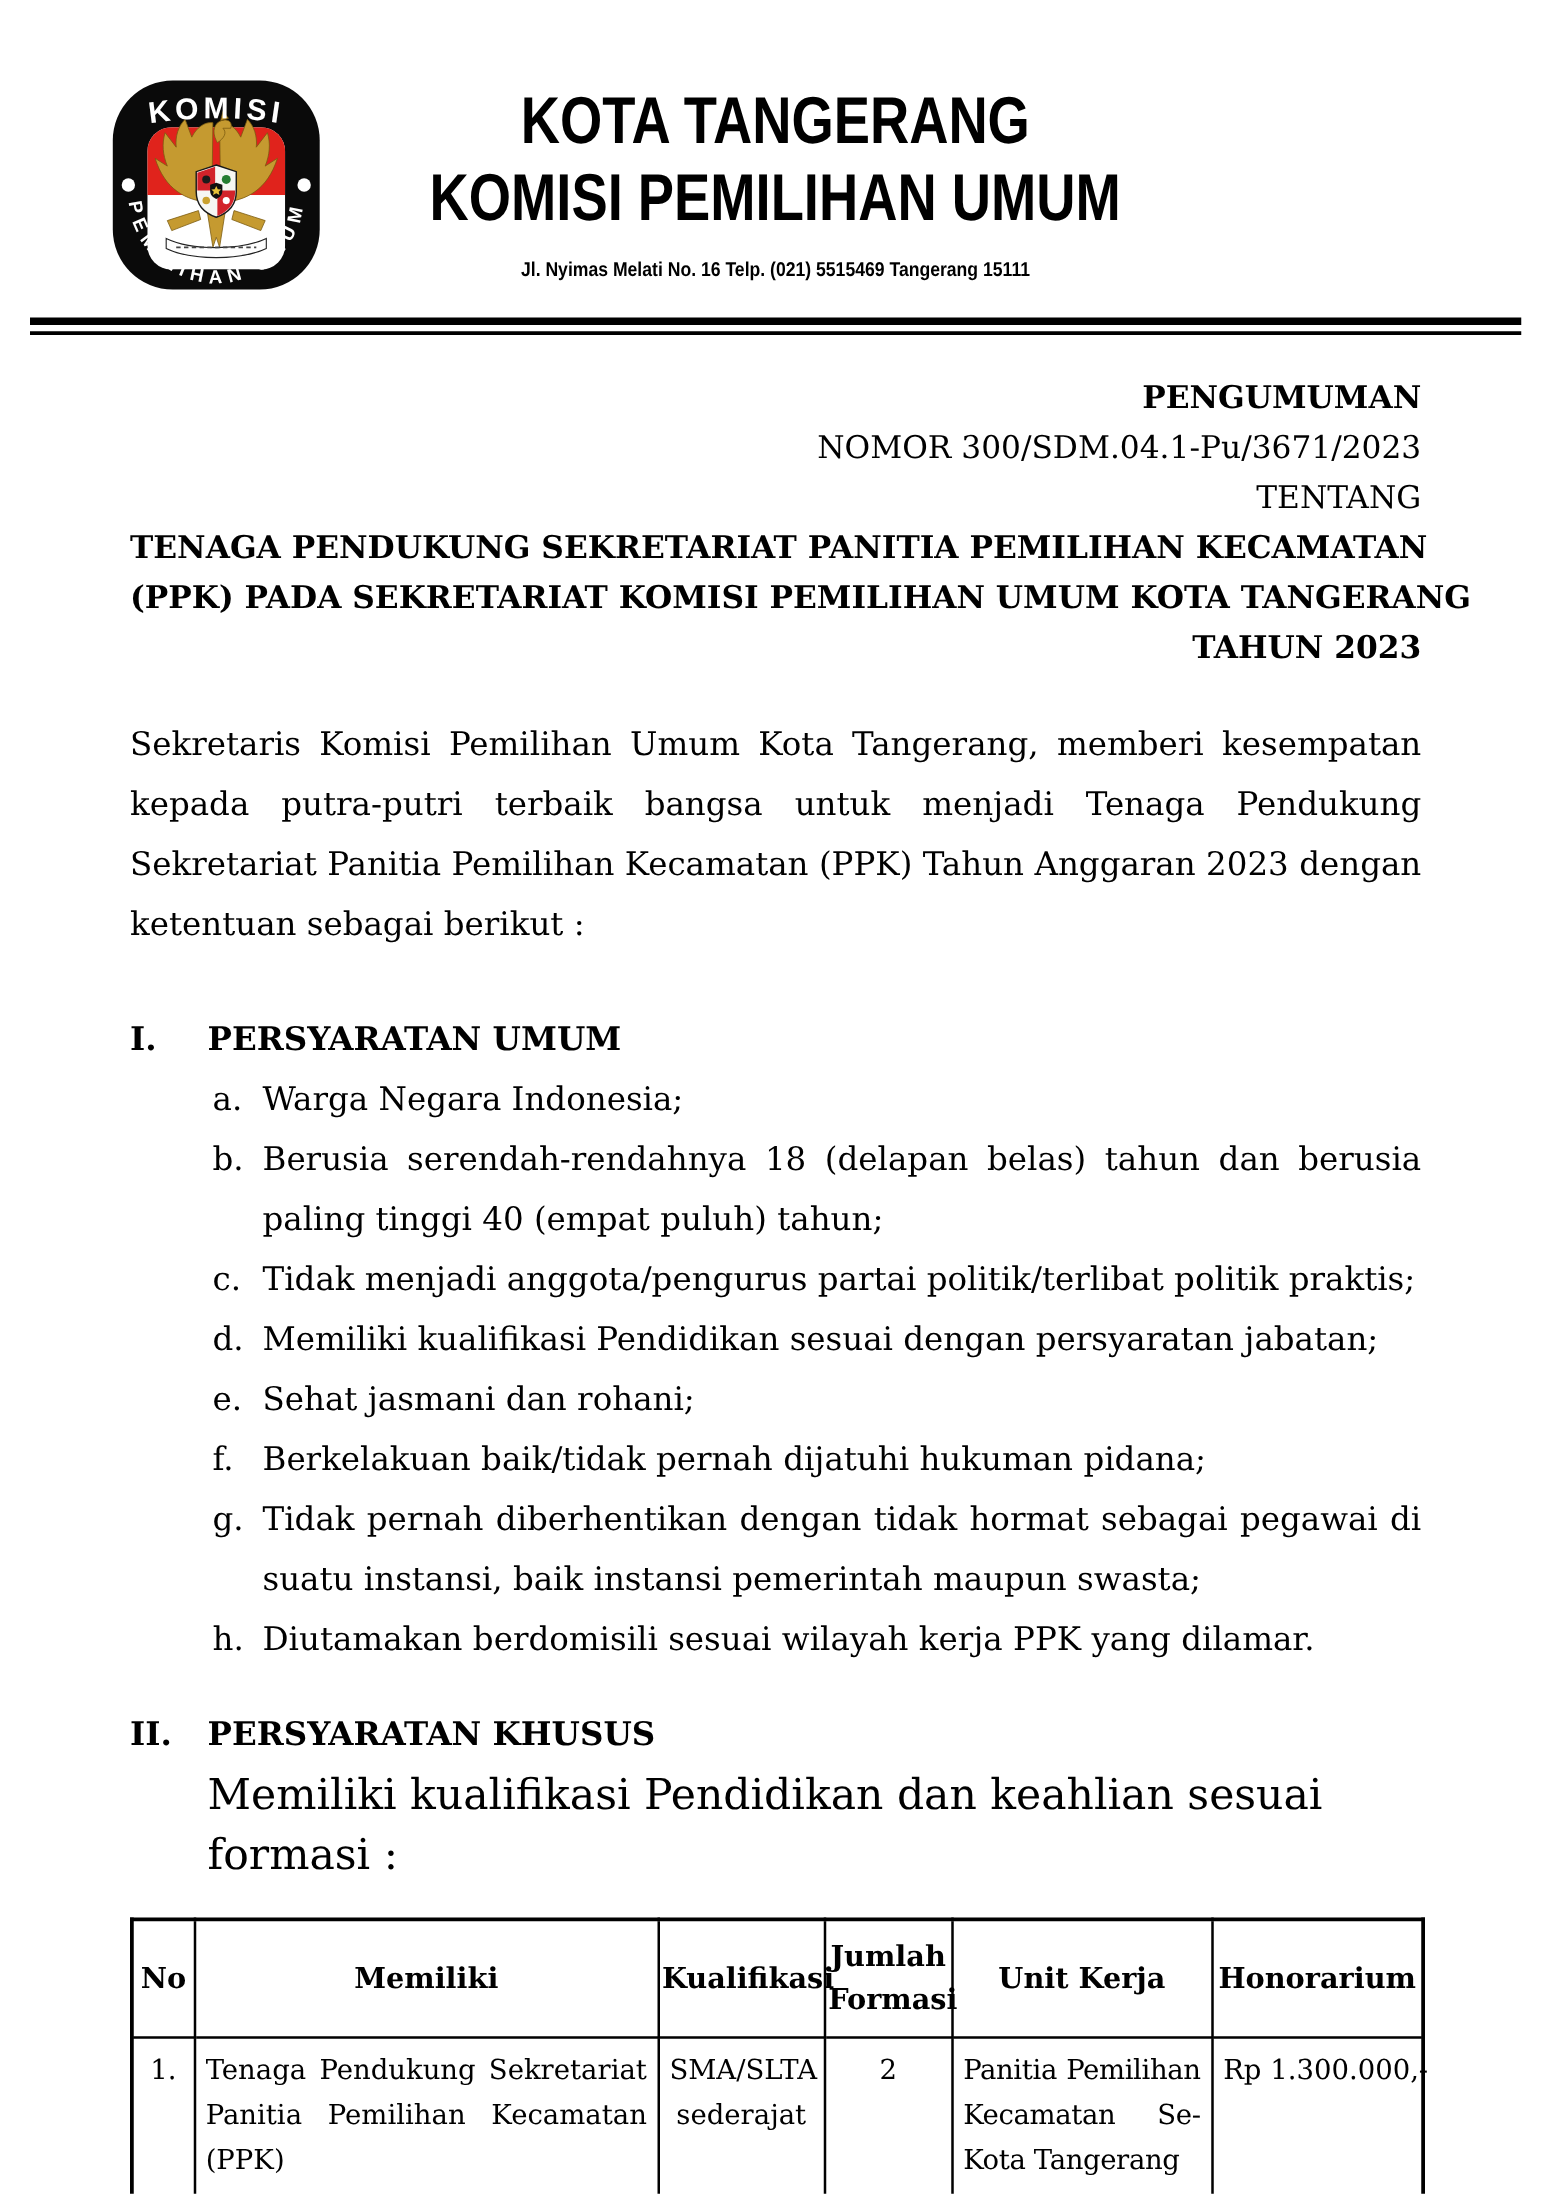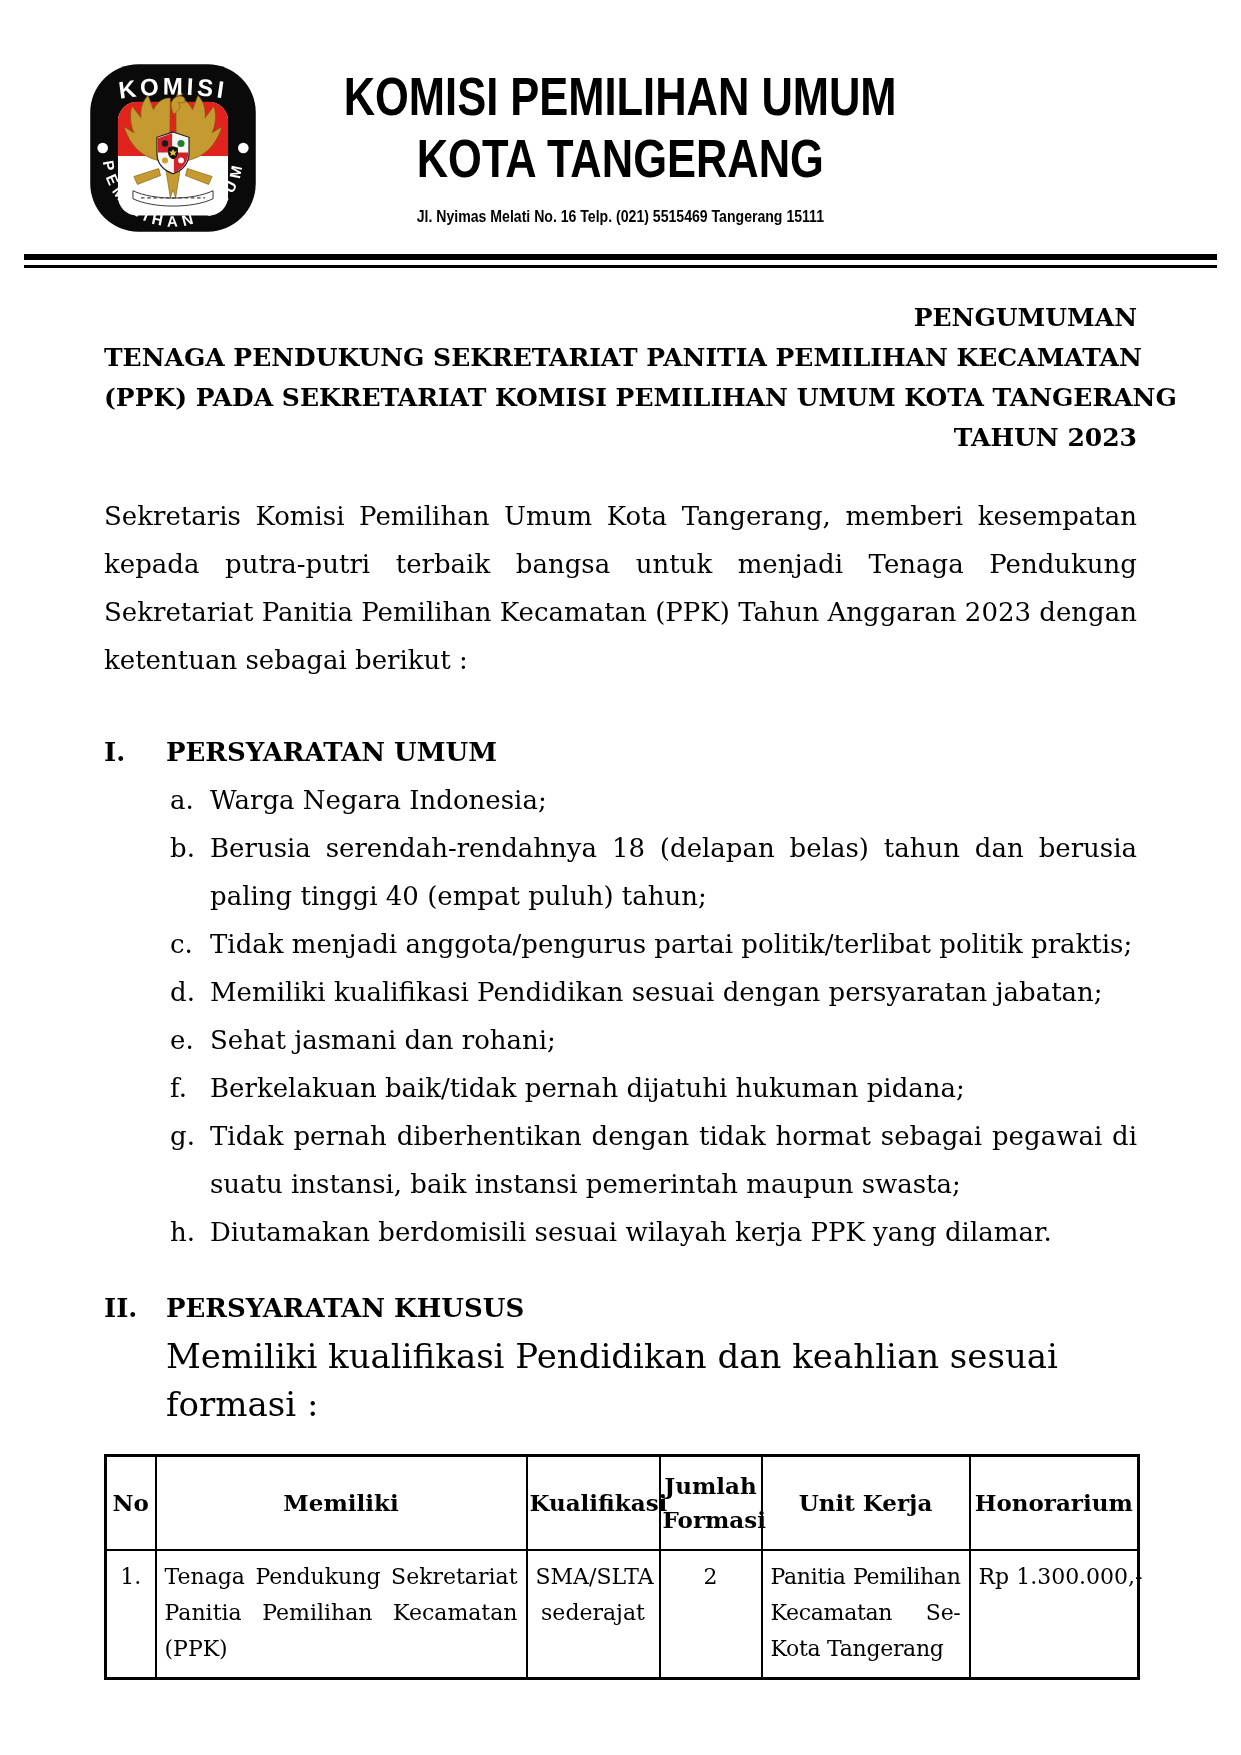--- a/index.html
+++ b/index.html
@@ -190,31 +190,33 @@
       </g>
 
       <text font-family="Liberation Sans, sans-serif" font-weight="bold" font-size="27" letter-spacing="4" fill="#ffffff">
         <textPath href="#arcTop" startOffset="50%" text-anchor="middle">KOMISI</textPath>
       </text>
       <text font-family="Liberation Sans, sans-serif" font-weight="bold" font-size="17" letter-spacing="6" fill="#ffffff">
         <textPath href="#arcBottom" startOffset="50%" text-anchor="middle">PEMILIHAN UMUM</textPath>
       </text>
     </svg>
 
+    <div class="org-line"><span>KOTA TANGERANG</span></div>
     <div class="org-line"><span>KOMISI PEMILIHAN UMUM</span></div>
-    <div class="org-line"><span>KOTA TANGERANG</span></div>
     <div class="addr-line"><span>Jl. Nyimas Melati No. 16 Telp. (021) 5515469 Tangerang 15111</span></div>
   </header>
 
   <div class="kop-divider"></div>
 
   <main class="doc-body">
 
     <div class="title-block">
       <div class="title-line tb-bold">PENGUMUMAN</div>
+      <div class="title-line">NOMOR 300/SDM.04.1-Pu/3671/2023</div>
+      <div class="title-line">TENTANG</div>
       <div class="title-line tb-bold">TENAGA PENDUKUNG SEKRETARIAT PANITIA PEMILIHAN KECAMATAN</div>
       <div class="title-line tb-bold">(PPK) PADA SEKRETARIAT KOMISI PEMILIHAN UMUM KOTA TANGERANG</div>
       <div class="title-line tb-bold">TAHUN 2023</div>
     </div>
 
     <p class="intro-par">Sekretaris Komisi Pemilihan Umum Kota Tangerang, memberi kesempatan kepada putra-putri terbaik bangsa untuk menjadi Tenaga Pendukung Sekretariat Panitia Pemilihan Kecamatan (PPK) Tahun Anggaran 2023 dengan ketentuan sebagai berikut :</p>
 
     <div class="section-head">
       <span class="section-num">I.</span>
       <span>PERSYARATAN UMUM</span>

